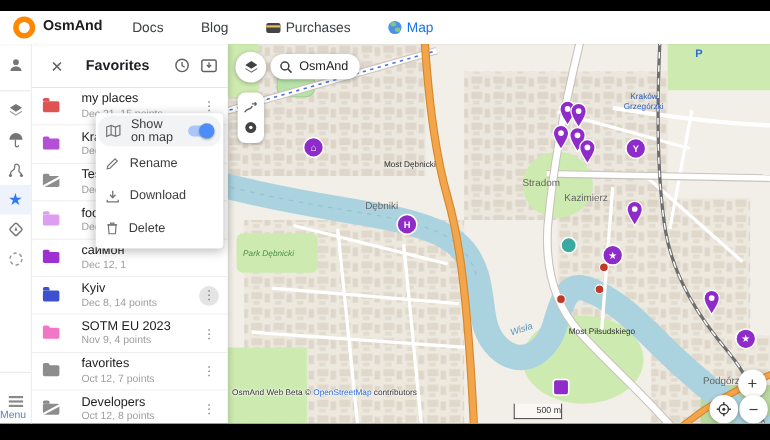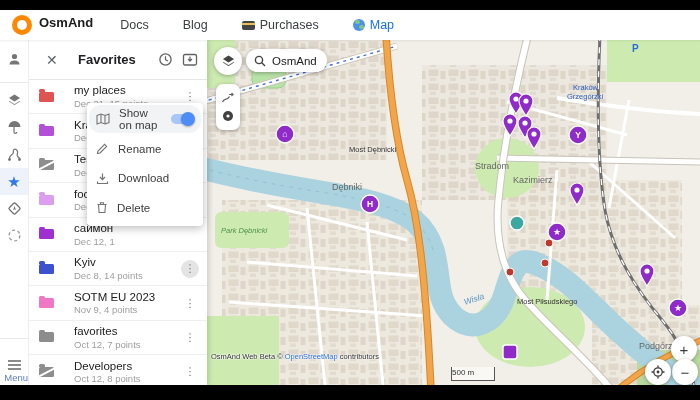--- a/index.html
+++ b/index.html
@@ -27,21 +27,21 @@
   .icon-people::before{left:0}.icon-people::after{left:5px;background:#8a6d3b}
 
   
   .rail{position:absolute;left:0;top:30px;width:28px;height:345px;background:#fff;border-right:1px solid #ededed;z-index:30}
   .rail-item{width:28px;height:27px;display:flex;align-items:center;justify-content:center;cursor:pointer}
   .rail-item svg{display:block}
   .rail-item.first{height:38px}
   .rail-divider{height:0;border-top:1px solid #e9e9e9;margin:4px 0}
   .rail-item.active{background:#edf2fb}
   .rail-star{font-size:15px;color:#2f7af0;line-height:1}
-  .rail-menu{position:absolute;left:0;bottom:2px;width:28px;text-align:right;cursor:pointer;border-top:1px solid #e9e9e9;padding-top:19px}
+  .rail-menu{position:absolute;left:0;bottom:2px;width:28px;text-align:left;cursor:pointer;border-top:1px solid #e9e9e9;padding-top:19px}
   .burger{width:13px;height:2px;background:#8a8a8a;margin:2px auto;box-shadow:0 4px 0 #8a8a8a,0 8px 0 #8a8a8a;margin-bottom:10px}
   .rail-menu-label{font-size:9.5px;color:#5b7fc7;display:block;margin-top:2px}
 
   
   .panel{position:absolute;left:28px;top:30px;width:179px;height:345px;background:#fff;z-index:20;box-shadow:2px 0 5px rgba(0,0,0,.14)}
   .panel-header{height:39px;display:flex;align-items:center;border-bottom:1px solid #e6e6e6}
   .close-x{width:14px;height:14px;margin-left:18px;font-size:14px;color:#5f6368;line-height:14px;cursor:pointer}
   .panel-title{font-size:13px;font-weight:bold;color:#202124;margin-left:18px;flex:0 0 auto}
   .header-actions{margin-left:auto;display:flex;align-items:center;gap:9px;margin-right:9px}
   .header-actions svg{cursor:pointer}
@@ -71,22 +71,22 @@
   .map-area svg.basemap{position:absolute;left:0;top:0}
   .map-ctl{position:absolute;background:#fff;box-shadow:0 1px 4px rgba(0,0,0,.3);display:flex;align-items:center;justify-content:center}
   .btn-layers{left:7px;top:7px;width:28px;height:28px;border-radius:50%;cursor:pointer}
   .search-pill{left:39px;top:9px;height:23px;border-radius:12px;padding:0 10px 0 8px;gap:6px;cursor:pointer}
   .search-pill span{font-size:11.5px;color:#202124}
   .tools-pill{left:9px;top:44px;width:24px;height:46px;border-radius:7px;flex-direction:column;gap:6px;cursor:pointer}
   .round-btn{width:26px;height:26px;border-radius:50%;cursor:pointer;font-size:15px;color:#3c3c3c}
   .zoom-in{left:464px;top:296px}
   .zoom-out{left:465px;top:319px}
   .locate{left:438px;top:319px}
-  .scalebar{position:absolute;left:244px;top:327px;width:42px;height:13px;border-left:1.5px solid #555;border-right:1.5px solid #555;border-bottom:1.5px solid #555;
-            background:rgba(255,255,255,.55);font-size:8px;color:#333;text-align:left;line-height:12px}
+  .scalebar{position:absolute;left:260px;top:327px;width:42px;height:13px;border-left:1.5px solid #555;border-right:1.5px solid #555;border-bottom:1.5px solid #555;
+            background:rgba(255,255,255,.55);font-size:8px;color:#333;text-align:right;line-height:12px}
   .attribution{position:absolute;left:4px;top:312px;font-size:7.5px;color:#333;
                text-shadow:0 0 2px #fff,0 0 2px #fff,0 0 2px #fff;white-space:nowrap}
   .attribution a{color:#2b6bd8;text-decoration:none;cursor:pointer}
 </style>
 </head>
 <body>
 
 <div class="app">
 
   <div class="navbar">

